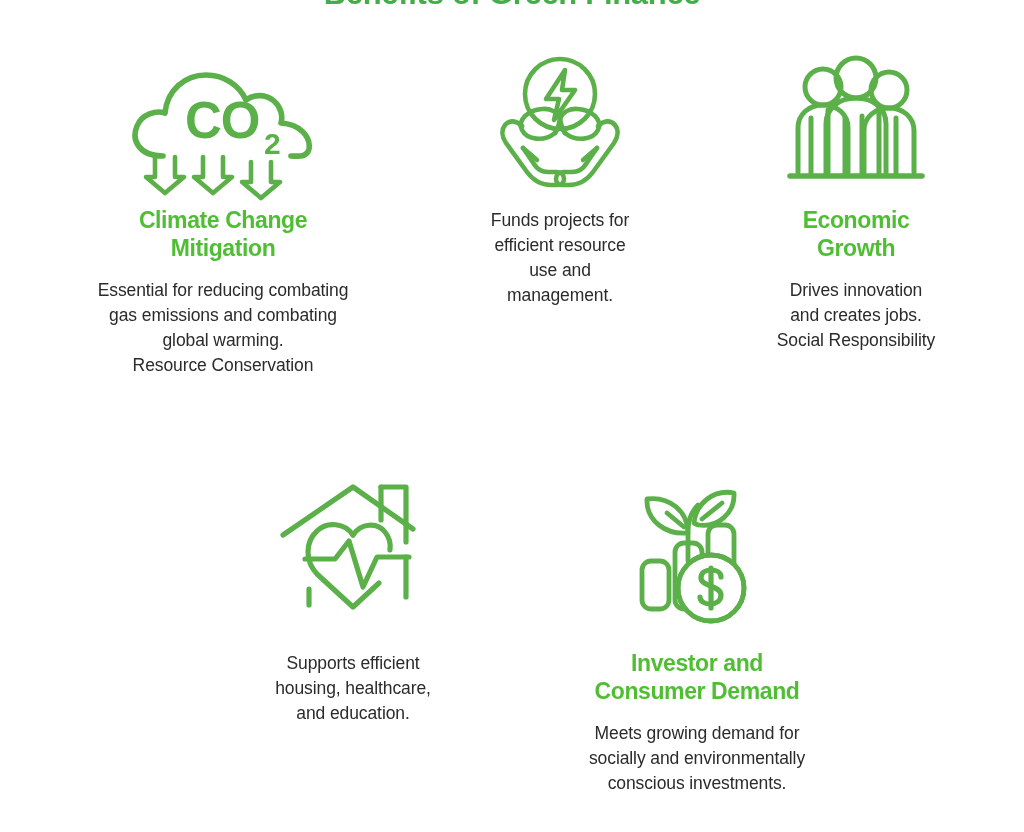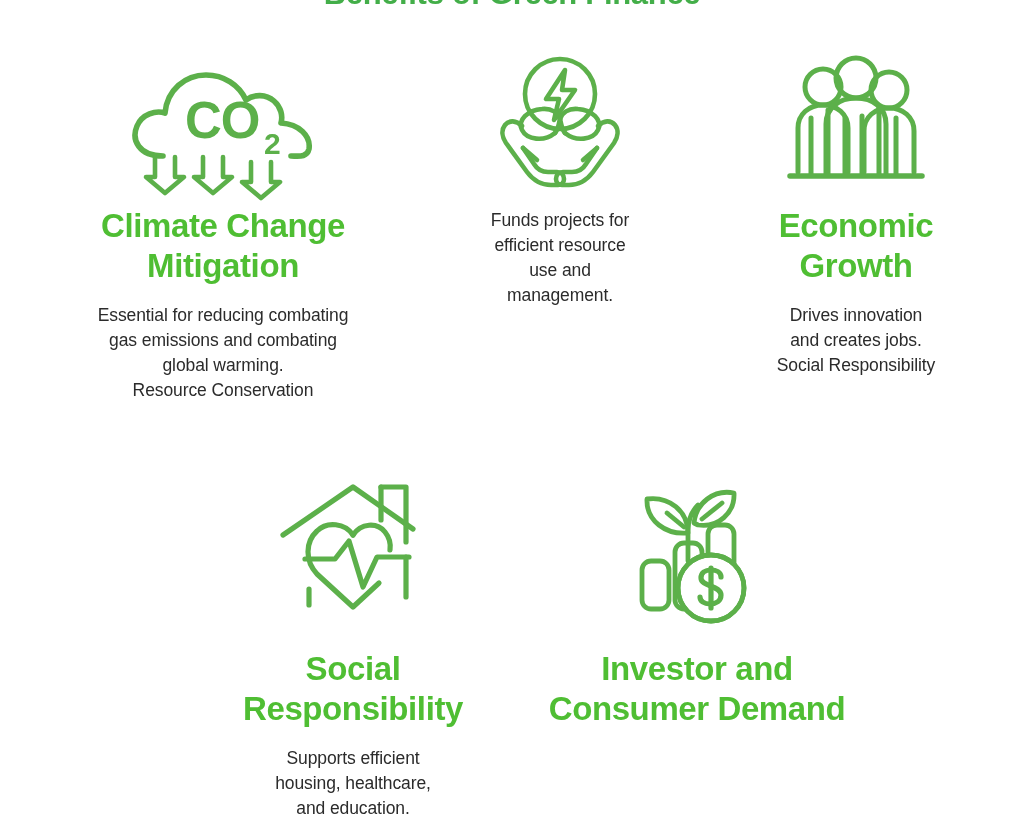--- a/index.html
+++ b/index.html
@@ -43,21 +43,21 @@
   .icon-wrap {
     width: 100%;
     display: flex;
     align-items: flex-end;
     justify-content: center;
   }
 
   .icon-wrap svg { display: block; overflow: visible; }
 
   .card-title {
-    font-size: 33px;
+    font-size: 23px;
     font-weight: 700;
     line-height: 1.22;
     letter-spacing: -0.4px;
     color: #4fbe33;
     margin-top: 14px;
     white-space: pre-line;
   }
 
   .card-desc {
     font-size: 17.5px;
@@ -208,22 +208,20 @@
                  C36 67 36 86 48 99
                  L84 132
                  L110 108"></path>
         <path d="M84 60
                  C92 48 108 47 116 57
                  C120 62 122 68 121 75"></path>
 
         <path d="M36 84 H66 L80 66 L94 112 L108 82 H140"></path>
       </svg>
     </div>
-    <div class="card-title">Social
-Responsibility</div>
     <div class="card-desc">Supports efficient
 housing, healthcare,
 and education.</div>
   </div>
 
   <div class="card" id="card-investor">
     <div class="icon-wrap">
       <svg width="150" height="160" viewBox="0 0 150 160" fill="none" stroke="#5cb04a" stroke-width="4.8" stroke-linecap="round" stroke-linejoin="round">
 
         <path d="M66 86 V56 C66 44 70 36 76 30"></path>
@@ -243,15 +241,18 @@
         <circle cx="89" cy="113" r="33" fill="#ffffff"></circle>
         <circle cx="89" cy="113" r="33"></circle>
         <path d="M89 93 V133" stroke-width="5.2"></path>
         <path d="M99 102 C99 97 94 95 89 95 C83 95 79 98 79 103
                  C79 112 99 110 99 120 C99 126 94 129 88 129
                  C82 129 78 126 78 122" stroke-width="5.2"></path>
       </svg>
     </div>
     <div class="card-title">Investor and
 Consumer Demand</div>
+    <div class="card-desc">Meets growing demand for
+socially and environmentally
+conscious investments.</div>
   </div>
 
 </div>
 
 </body></html>

